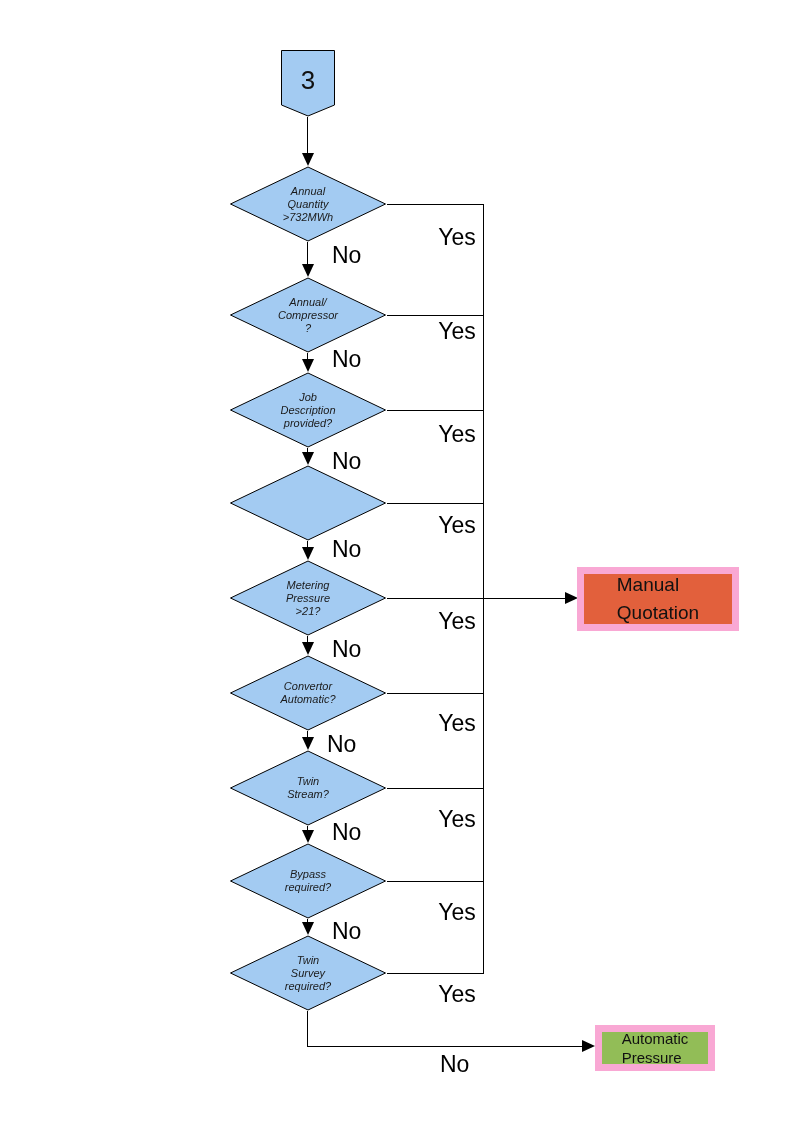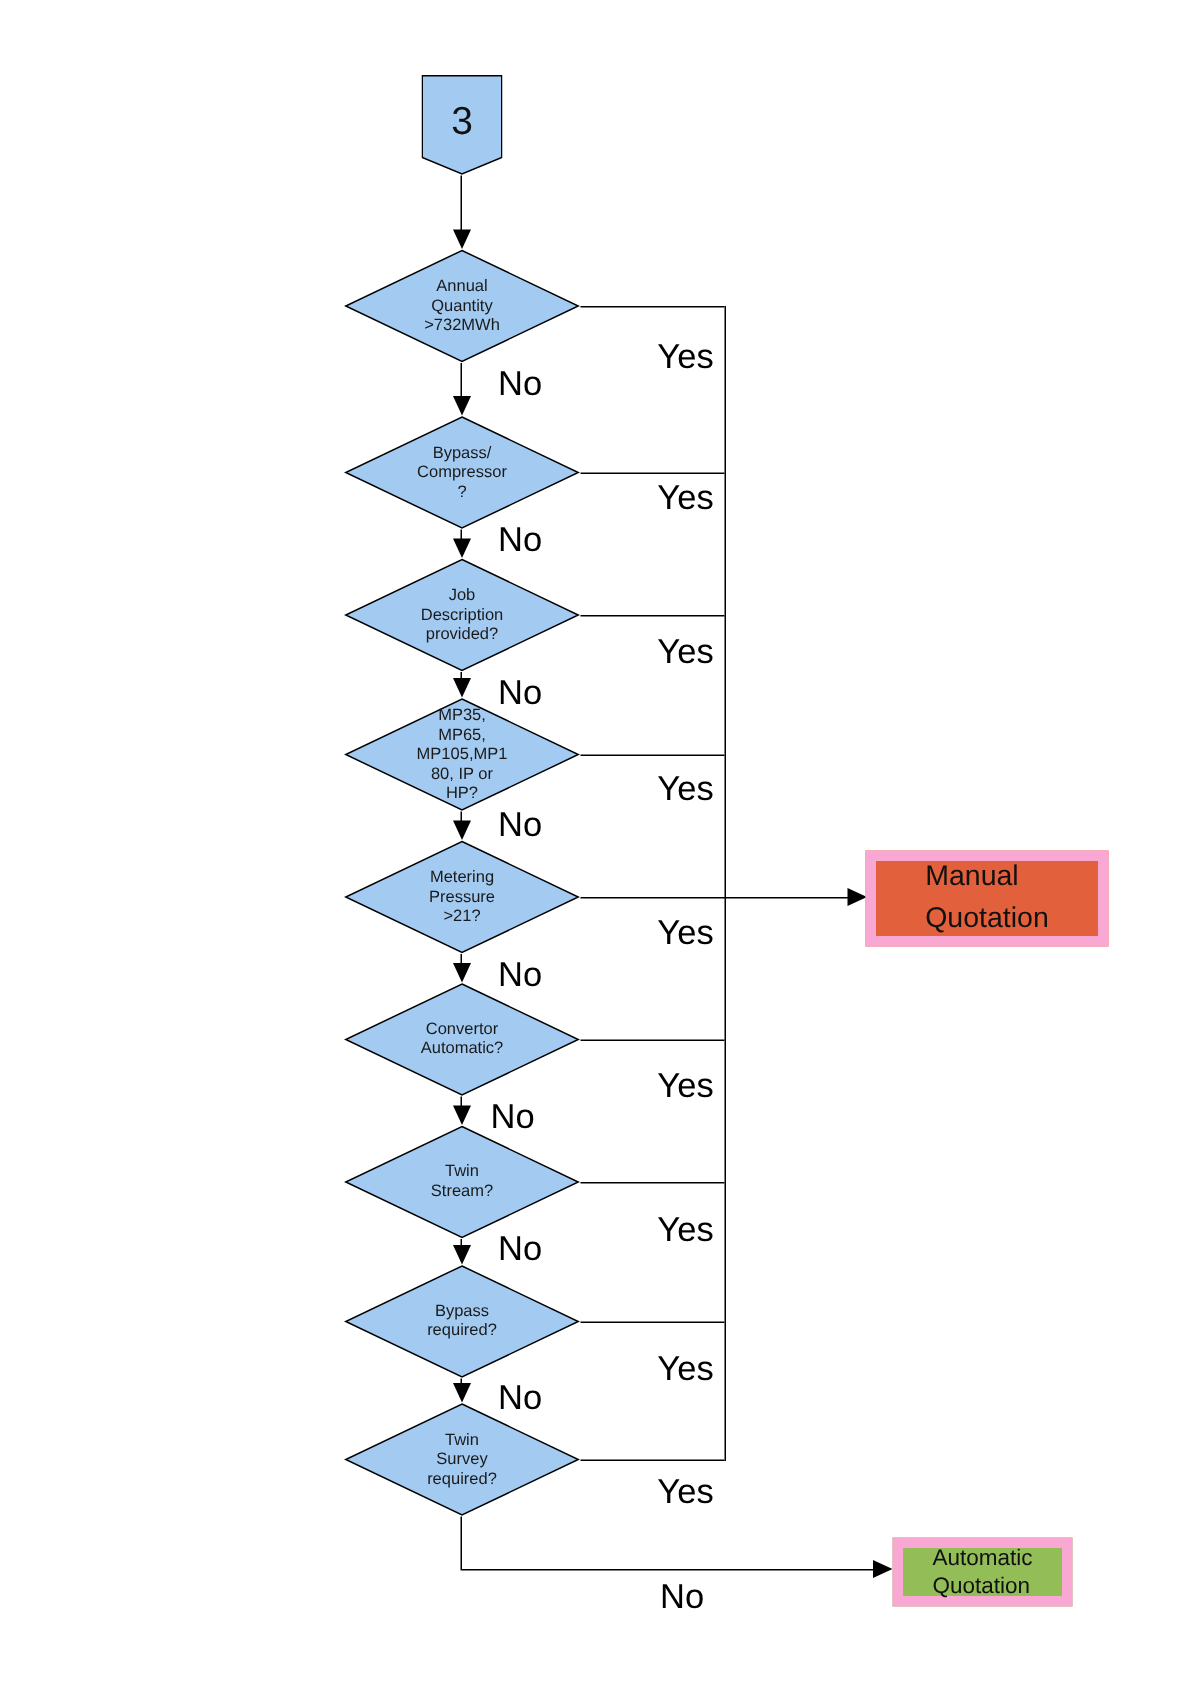--- a/index.html
+++ b/index.html
@@ -29,21 +29,21 @@
   }
 
   .pentagon { position: absolute; left: 281px; top: 50px; width: 54px; height: 67px; }
   .pentagon svg { position: absolute; left: 0; top: 0; }
   .pentagon .plabel {
     position: absolute; left: 0; top: 6px; width: 54px; height: 48px;
     display: flex; align-items: center; justify-content: center;
     font-size: 26px; color: #111;
   }
 
-  .decision { position: absolute; width: 158px; height: 76px; }
+  .decision { position: absolute; width: 158px; height: 76px; font-style: italic; }
   .decision svg { position: absolute; left: 0; top: 0; }
   .decision polygon, .pentagon polygon { stroke: #000; stroke-width: 1; }
   .dlabel {
     position: absolute; left: 14px; top: 0; width: 130px; height: 76px;
     display: flex; align-items: center; justify-content: center;
     text-align: center; white-space: pre-line;
     font-size: 11px; line-height: 13px; color: #1a1a1a;
   }
 
   .edge-label { position: absolute; font-size: 23px; line-height: 26px; color: #000; }
@@ -83,21 +83,21 @@
   <div class="line hline" style="left:387px;top:204px;width:96px"></div>
   <div class="edge-label yes-label" style="left:436px;top:224px">Yes</div>
   <div class="line vline" style="left:307px;top:242px;height:23px"></div>
   <div class="arrow-down" style="left:302px;top:264px"></div>
   <div class="edge-label" style="left:332px;top:242px">No</div>
 
   <div class="decision" style="left:229px;top:277px">
     <svg width="158" height="76" viewBox="0 0 158 76">
         <polygon points="79,1 156.5,38 79,75 1.5,38" fill="#A3CBF2"></polygon>
       </svg>
-    <div class="dlabel">Bypass/
+    <div class="dlabel">Annual/
 Compressor
 ?</div>
   </div>
   <div class="line hline" style="left:387px;top:315px;width:96px"></div>
   <div class="edge-label yes-label" style="left:436px;top:318px">Yes</div>
   <div class="line vline" style="left:307px;top:353px;height:7px"></div>
   <div class="arrow-down" style="left:302px;top:359px"></div>
   <div class="edge-label" style="left:332px;top:346px">No</div>
 
   <div class="decision" style="left:229px;top:372px">
@@ -111,25 +111,20 @@
   <div class="line hline" style="left:387px;top:410px;width:96px"></div>
   <div class="edge-label yes-label" style="left:436px;top:421px">Yes</div>
   <div class="line vline" style="left:307px;top:448px;height:5px"></div>
   <div class="arrow-down" style="left:302px;top:452px"></div>
   <div class="edge-label" style="left:332px;top:448px">No</div>
 
   <div class="decision" style="left:229px;top:465px">
     <svg width="158" height="76" viewBox="0 0 158 76">
         <polygon points="79,1 156.5,38 79,75 1.5,38" fill="#A3CBF2"></polygon>
       </svg>
-    <div class="dlabel">MP35,
-MP65,
-MP105,MP1
-80, IP or
-HP?</div>
   </div>
   <div class="line hline" style="left:387px;top:503px;width:96px"></div>
   <div class="edge-label yes-label" style="left:436px;top:512px">Yes</div>
   <div class="line vline" style="left:307px;top:541px;height:7px"></div>
   <div class="arrow-down" style="left:302px;top:547px"></div>
   <div class="edge-label" style="left:332px;top:536px">No</div>
 
   <div class="decision" style="left:229px;top:560px">
     <svg width="158" height="76" viewBox="0 0 158 76">
         <polygon points="79,1 156.5,38 79,75 1.5,38" fill="#A3CBF2"></polygon>
@@ -198,15 +193,15 @@
   <div class="line vline" style="left:483px;top:204px;height:770px"></div>
 
   <div class="line vline" style="left:307px;top:1011px;height:35px"></div>
   <div class="line hline" style="left:307px;top:1046px;width:275px"></div>
   <div class="arrow-right" style="left:582px;top:1040px"></div>
   <div class="edge-label" style="left:440px;top:1051px">No</div>
 
   <div class="terminal manual" style="background-color: rgb(226, 96, 60);">Manual
 Quotation</div>
   <div class="terminal automatic" style="background-color: rgb(146, 189, 87);">Automatic
-Quotation</div>
+Pressure</div>
 
 </div>
 
 </body></html>

